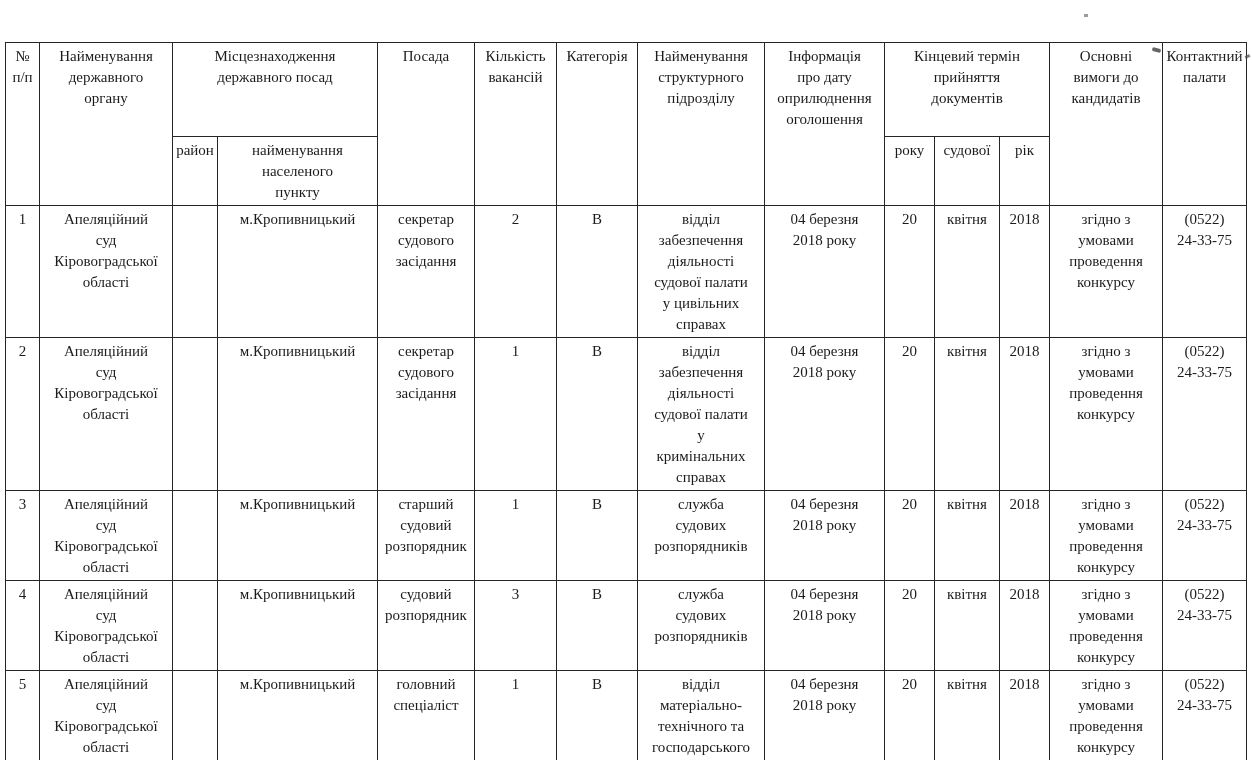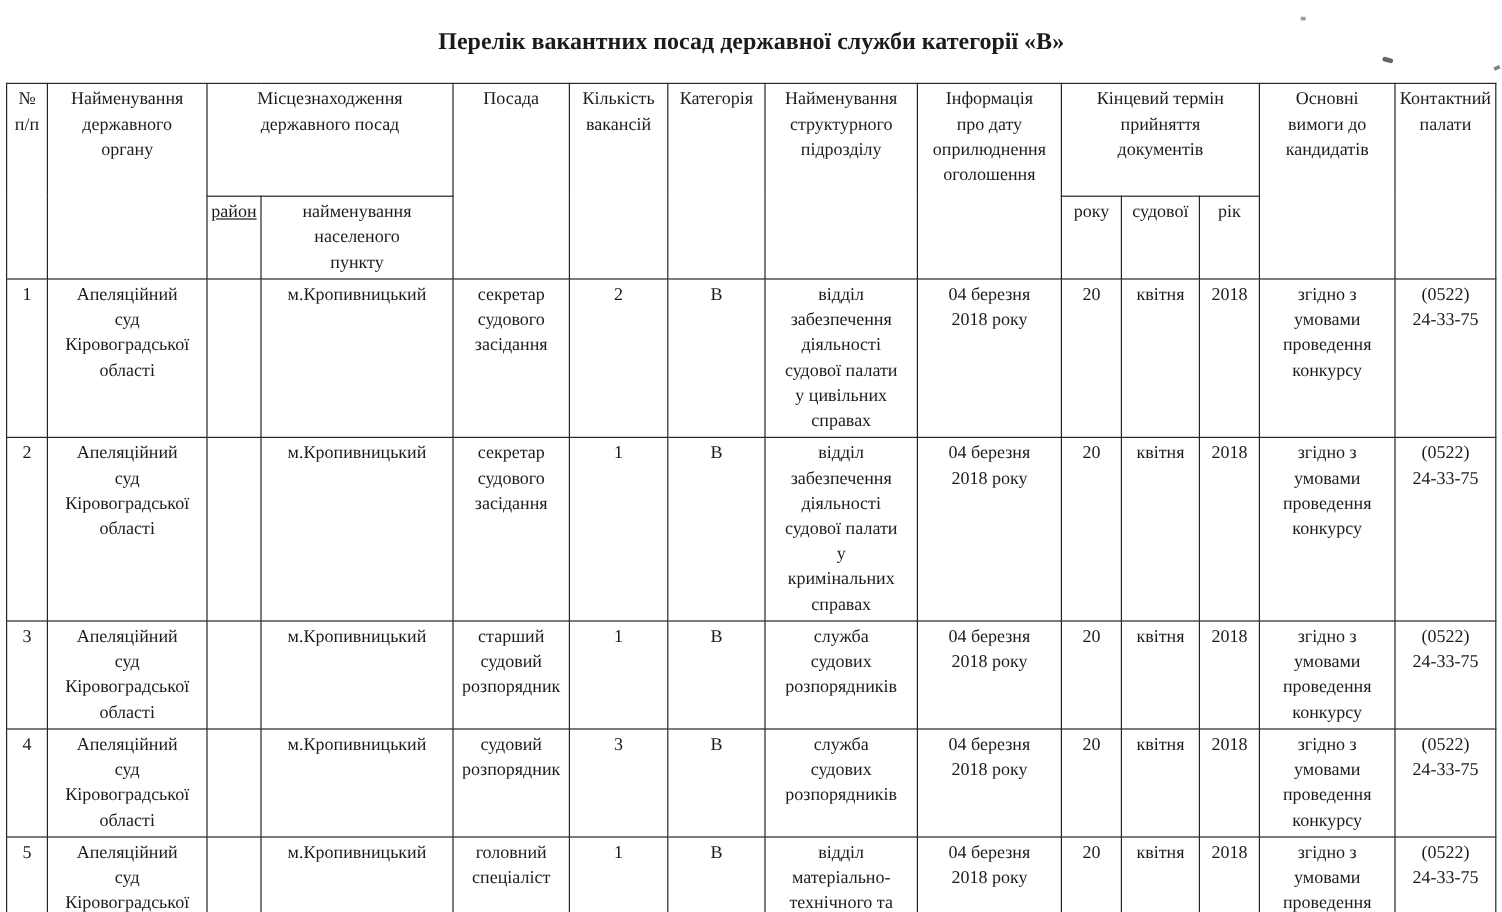--- a/index.html
+++ b/index.html
@@ -40,36 +40,35 @@
     font-weight: normal;
     overflow: hidden;
   }
   tr.h-top  { height: 94px; }
   tr.h-sub  { height: 64px; }
   tr.r1 { height: 108px; }
   tr.r2 { height: 131px; }
   tr.r3 { height: 75px; }
   tr.r4 { height: 71px; }
   tr.r5 { height: 88px; }
-  .district-h { font-size: 12.5px; line-height: 17px; text-decoration: underline; }
+  .district-h { font-size: 12.5px; line-height: 17px; }
   .speck {
     position: absolute;
     background: #4a4a4a;
   }
   .speck-1 { left: 1084px; top: 14px; width: 4px; height: 3px; opacity: .55; }
   .speck-2 { left: 1152px; top: 48px; width: 9px; height: 4px; border-radius: 2px; transform: rotate(14deg); opacity: .85; }
   .speck-3 { left: 1245px; top: 55px; width: 5px; height: 3px; transform: rotate(-25deg); opacity: .7; }
 </style>
 </head>
 <body>
 
 <div class="page">
 
   <div class="title-block">
-    <div>Перелік вакантних посад державної служби категорії «В»</div>
   </div>
 
   <table class="vacancies">
     <colgroup>
       <col style="width:34px">
         <col style="width:133px">
         <col style="width:45px">
         <col style="width:160px">
       <col style="width:97px">
         <col style="width:82px">

